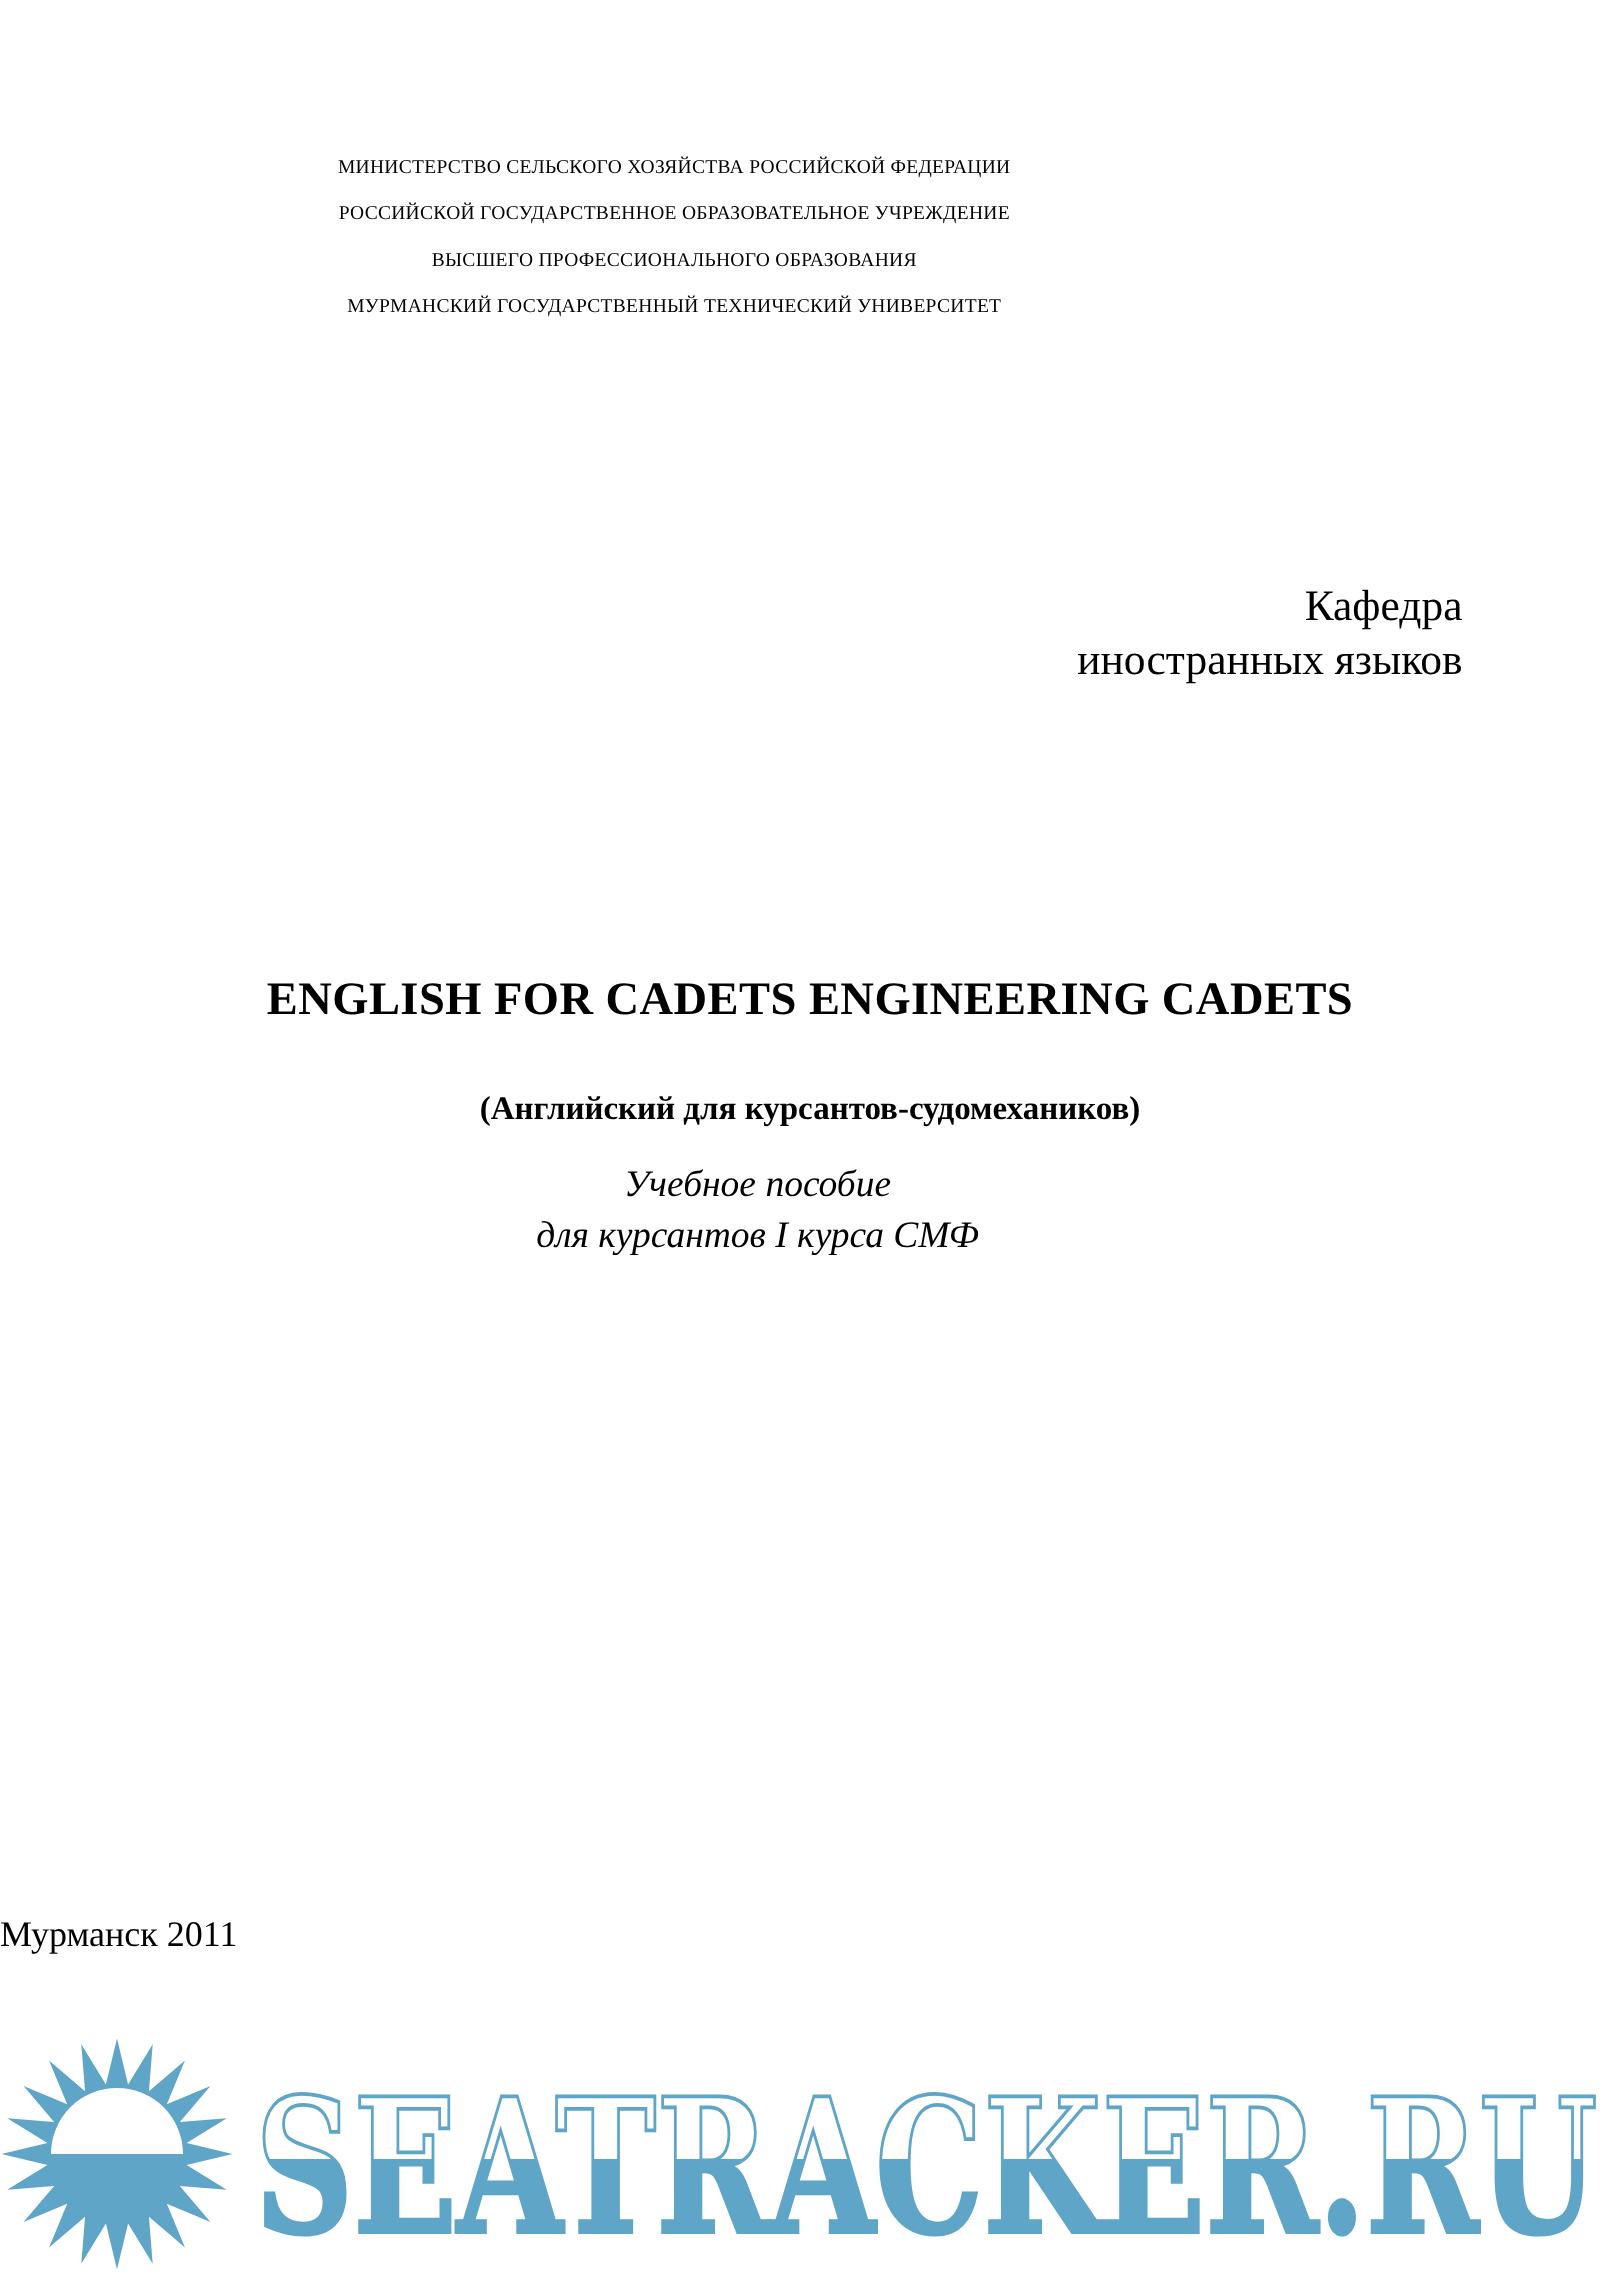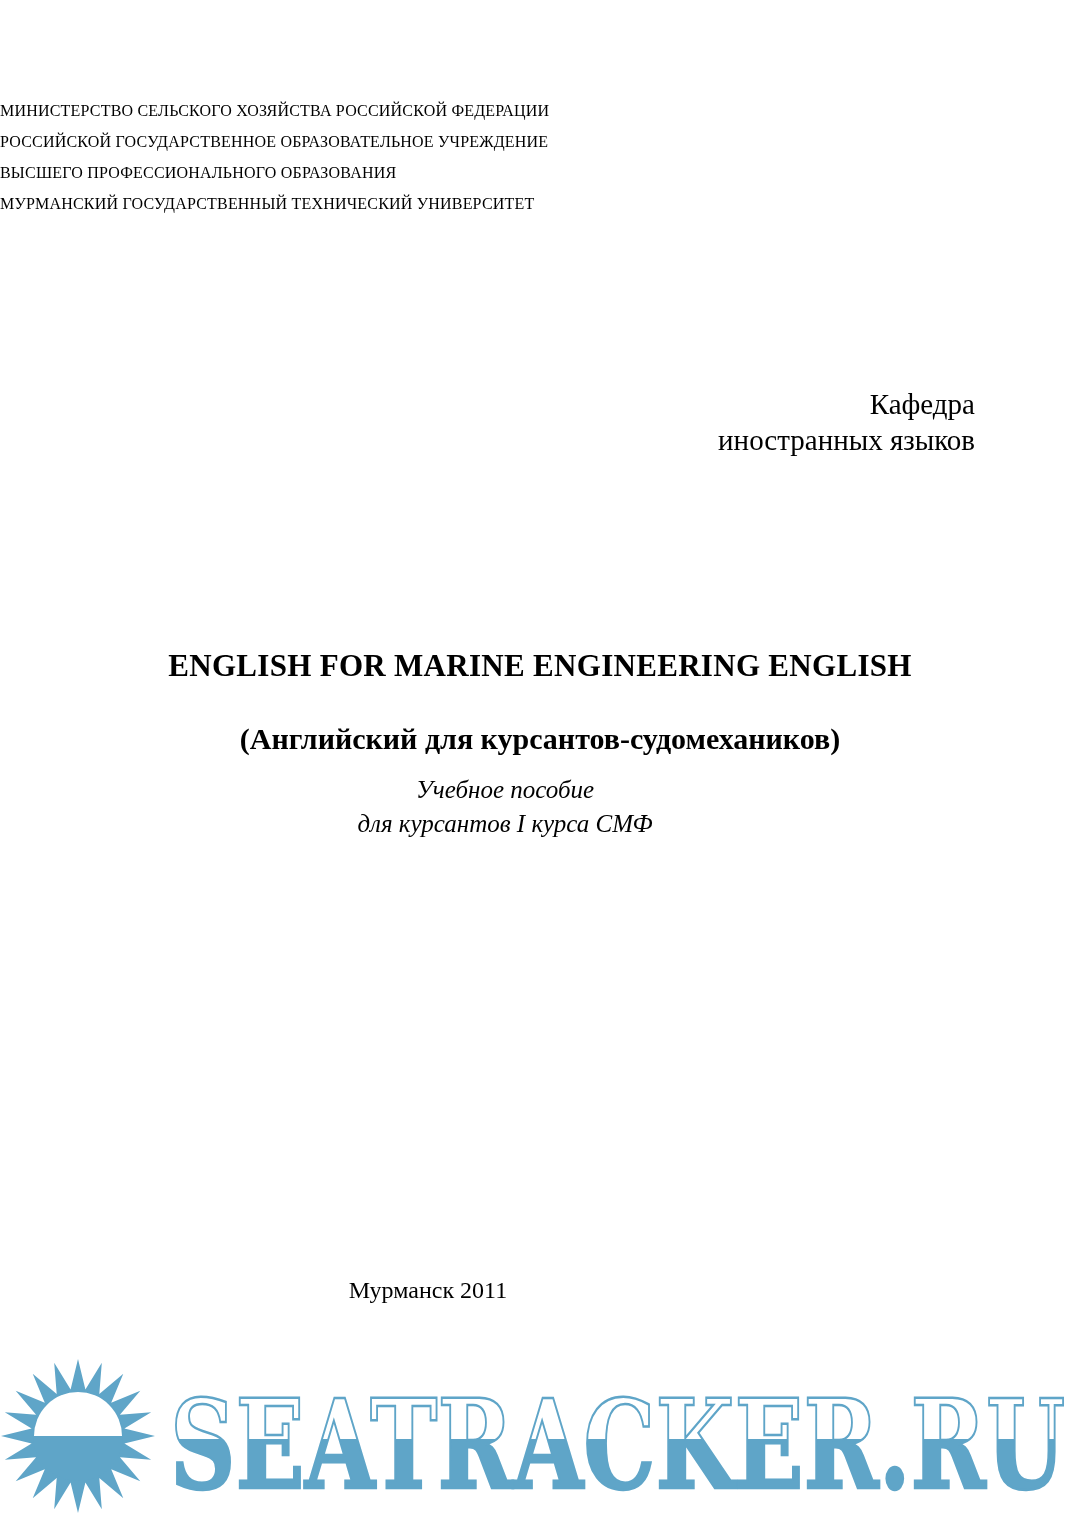--- a/index.html
+++ b/index.html
@@ -17,21 +17,22 @@
   }
   .page {
     position: absolute;
     inset: 0;
   }
   .org-block {
     position: absolute;
     top: 95px;
     left: 0;
     width: 899px;
-    font-size: 16px;
+    text-align: center;
+    font-size: 13px;
     line-height: 31px;
     letter-spacing: 0.2px;
   }
   .dept-block {
     position: absolute;
     top: 386px;
     right: 105px;
     text-align: right;
     font-size: 29px;
     line-height: 36px;
@@ -48,40 +49,39 @@
     font-weight: bold;
     letter-spacing: 0.3px;
   }
   .title-ru {
     position: absolute;
     top: 720px;
     left: 0;
     width: 1080px;
     margin: 0;
     text-align: center;
-    font-size: 30px;
+    font-size: 22px;
     line-height: 38px;
     font-weight: bold;
   }
   .subtitle-block {
     position: absolute;
     top: 773px;
     left: -35px;
     width: 1080px;
     text-align: center;
     font-size: 25px;
     line-height: 34px;
     font-style: italic;
   }
   .imprint {
     position: absolute;
     top: 1275px;
     left: 0;
     width: 856px;
-    text-align: center;
     font-size: 24px;
     line-height: 30px;
   }
   .watermark {
     position: absolute;
     left: 0;
     top: 1350px;
     width: 984px;
     height: 165px;
   }
@@ -103,21 +103,21 @@
     <div>РОССИЙСКОЙ ГОСУДАРСТВЕННОЕ ОБРАЗОВАТЕЛЬНОЕ УЧРЕЖДЕНИЕ</div>
     <div>ВЫСШЕГО ПРОФЕССИОНАЛЬНОГО ОБРАЗОВАНИЯ</div>
     <div>МУРМАНСКИЙ ГОСУДАРСТВЕННЫЙ ТЕХНИЧЕСКИЙ УНИВЕРСИТЕТ</div>
   </header>
 
   <div class="dept-block">
     <div>Кафедра</div>
     <div>иностранных языков</div>
   </div>
 
-  <h1 class="title-en">ENGLISH FOR MARINE ENGINEERING ENGLISH</h1>
+  <h1 class="title-en">ENGLISH FOR CADETS ENGINEERING CADETS</h1>
 
   <h2 class="title-ru">(Английский для курсантов-судомехаников)</h2>
 
   <div class="subtitle-block">
     <div>Учебное пособие</div>
     <div>для курсантов I курса СМФ</div>
   </div>
 
   <div class="imprint">Мурманск 2011</div>
 

